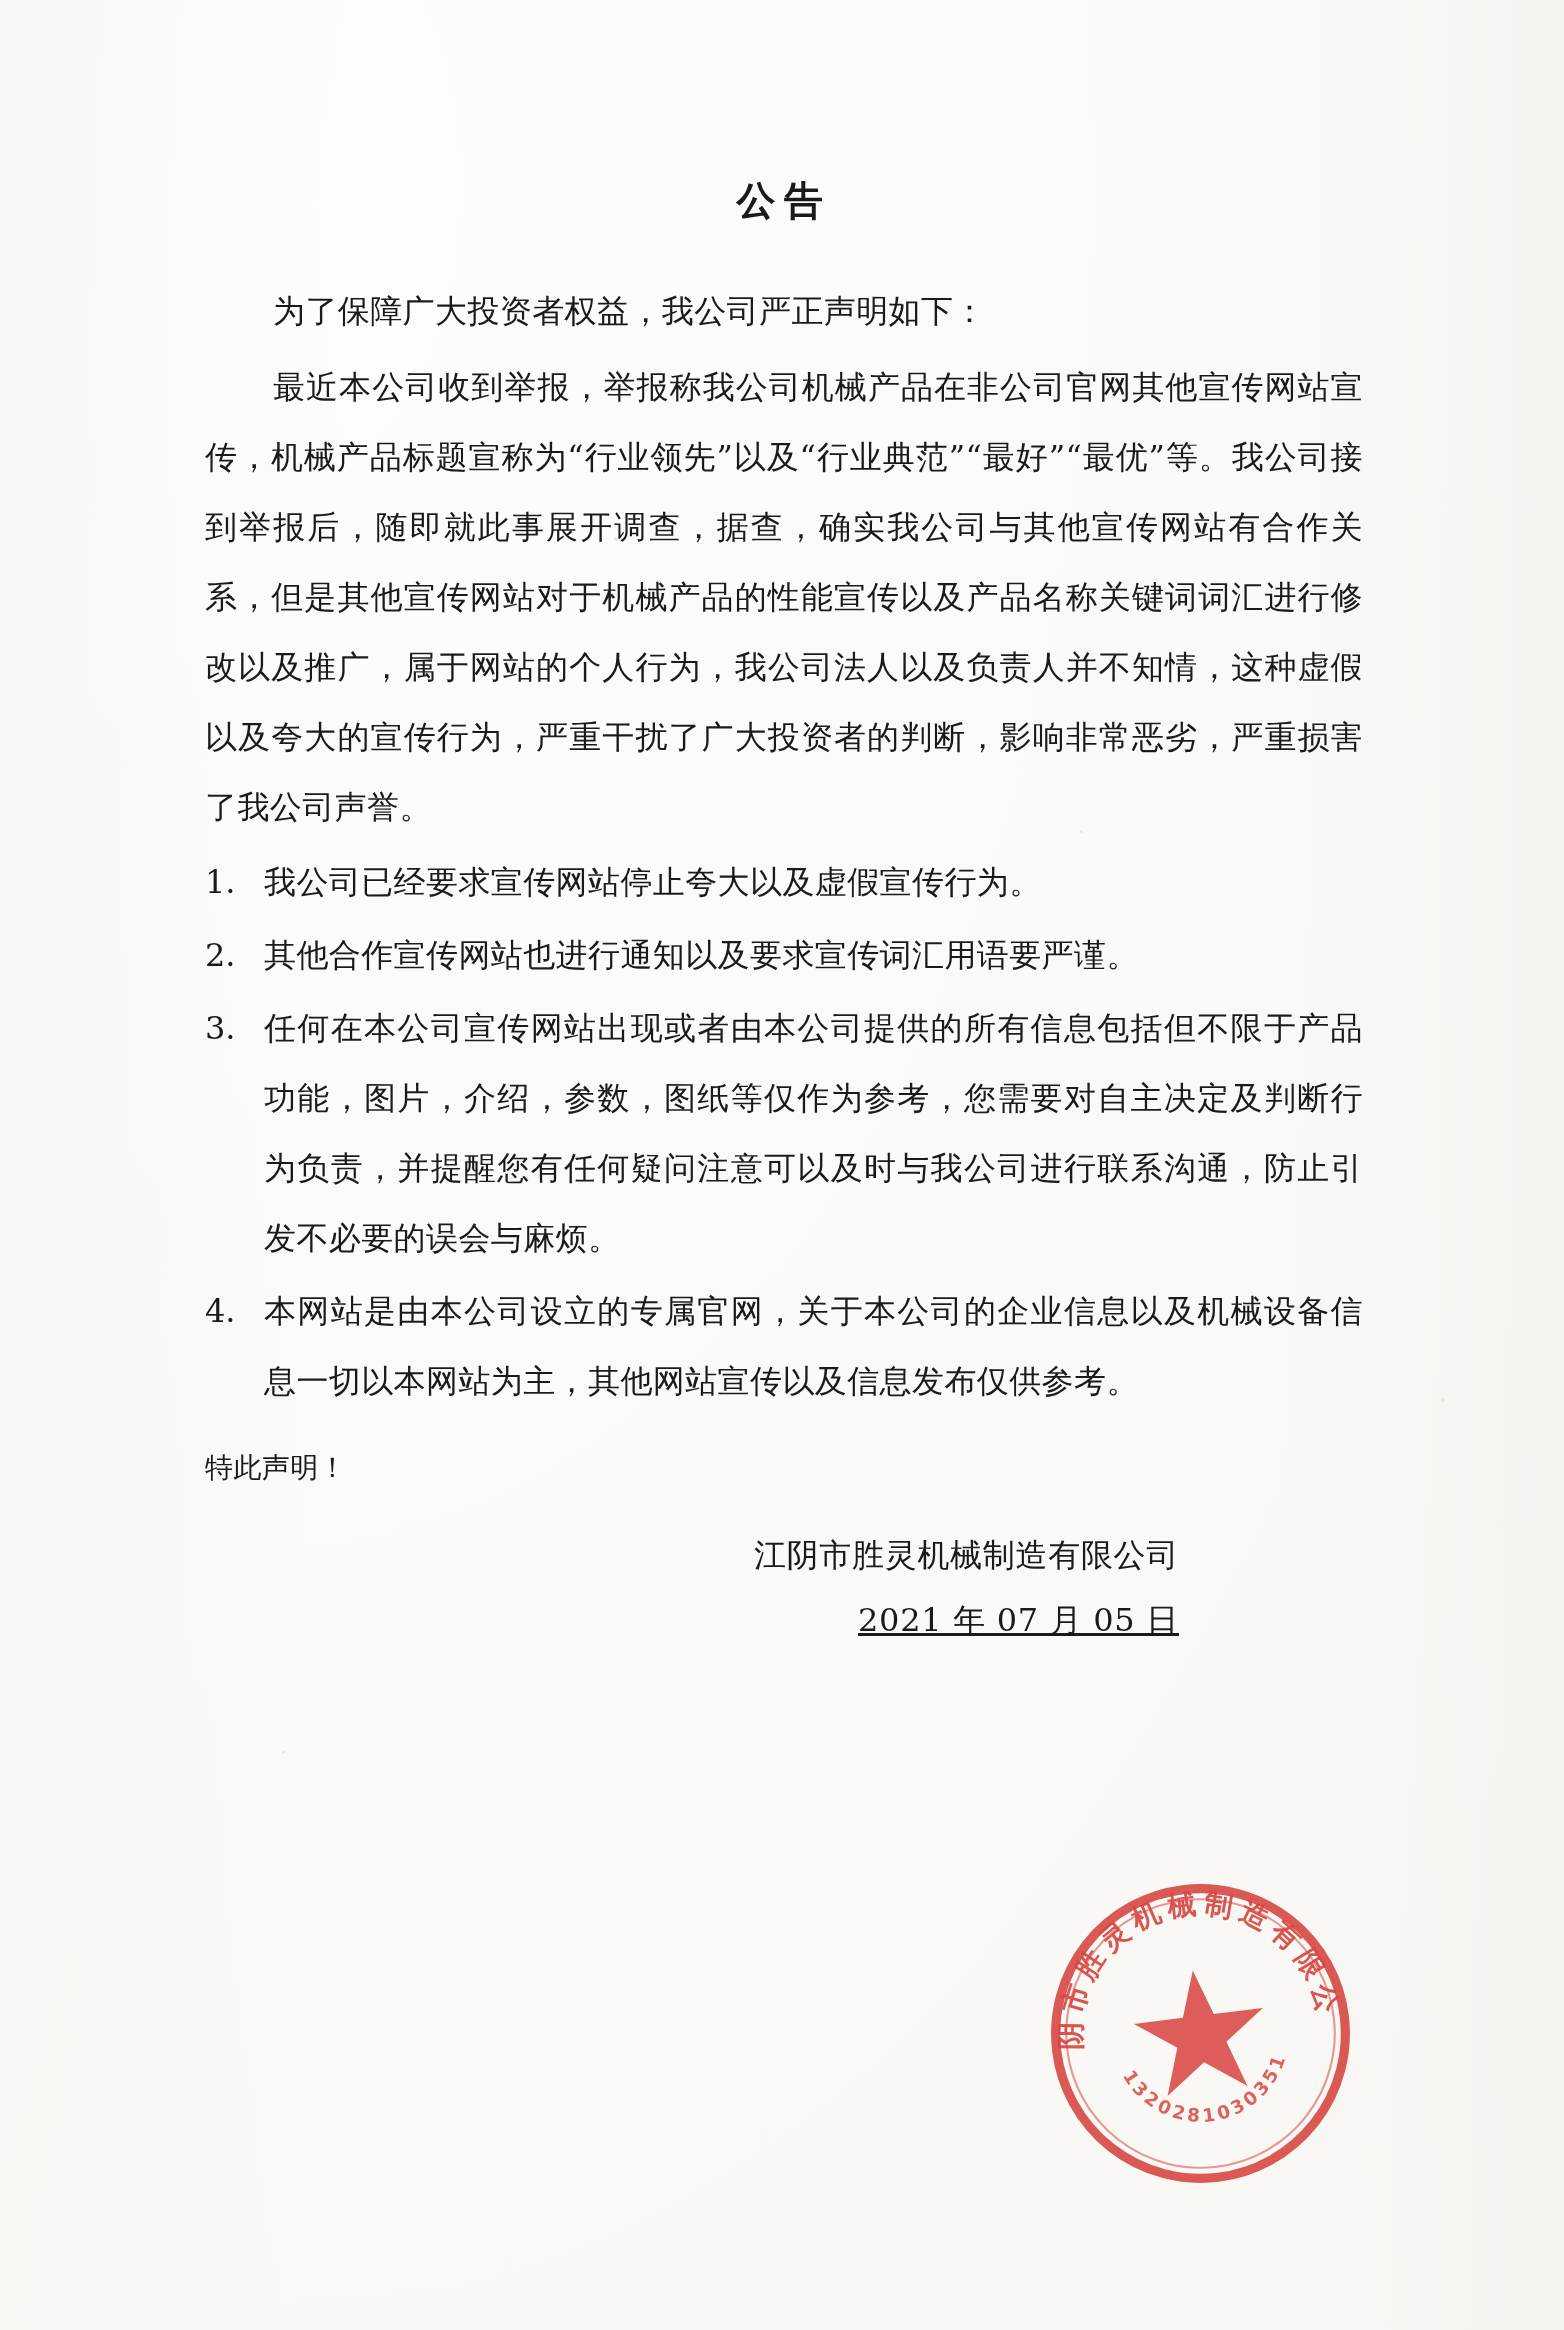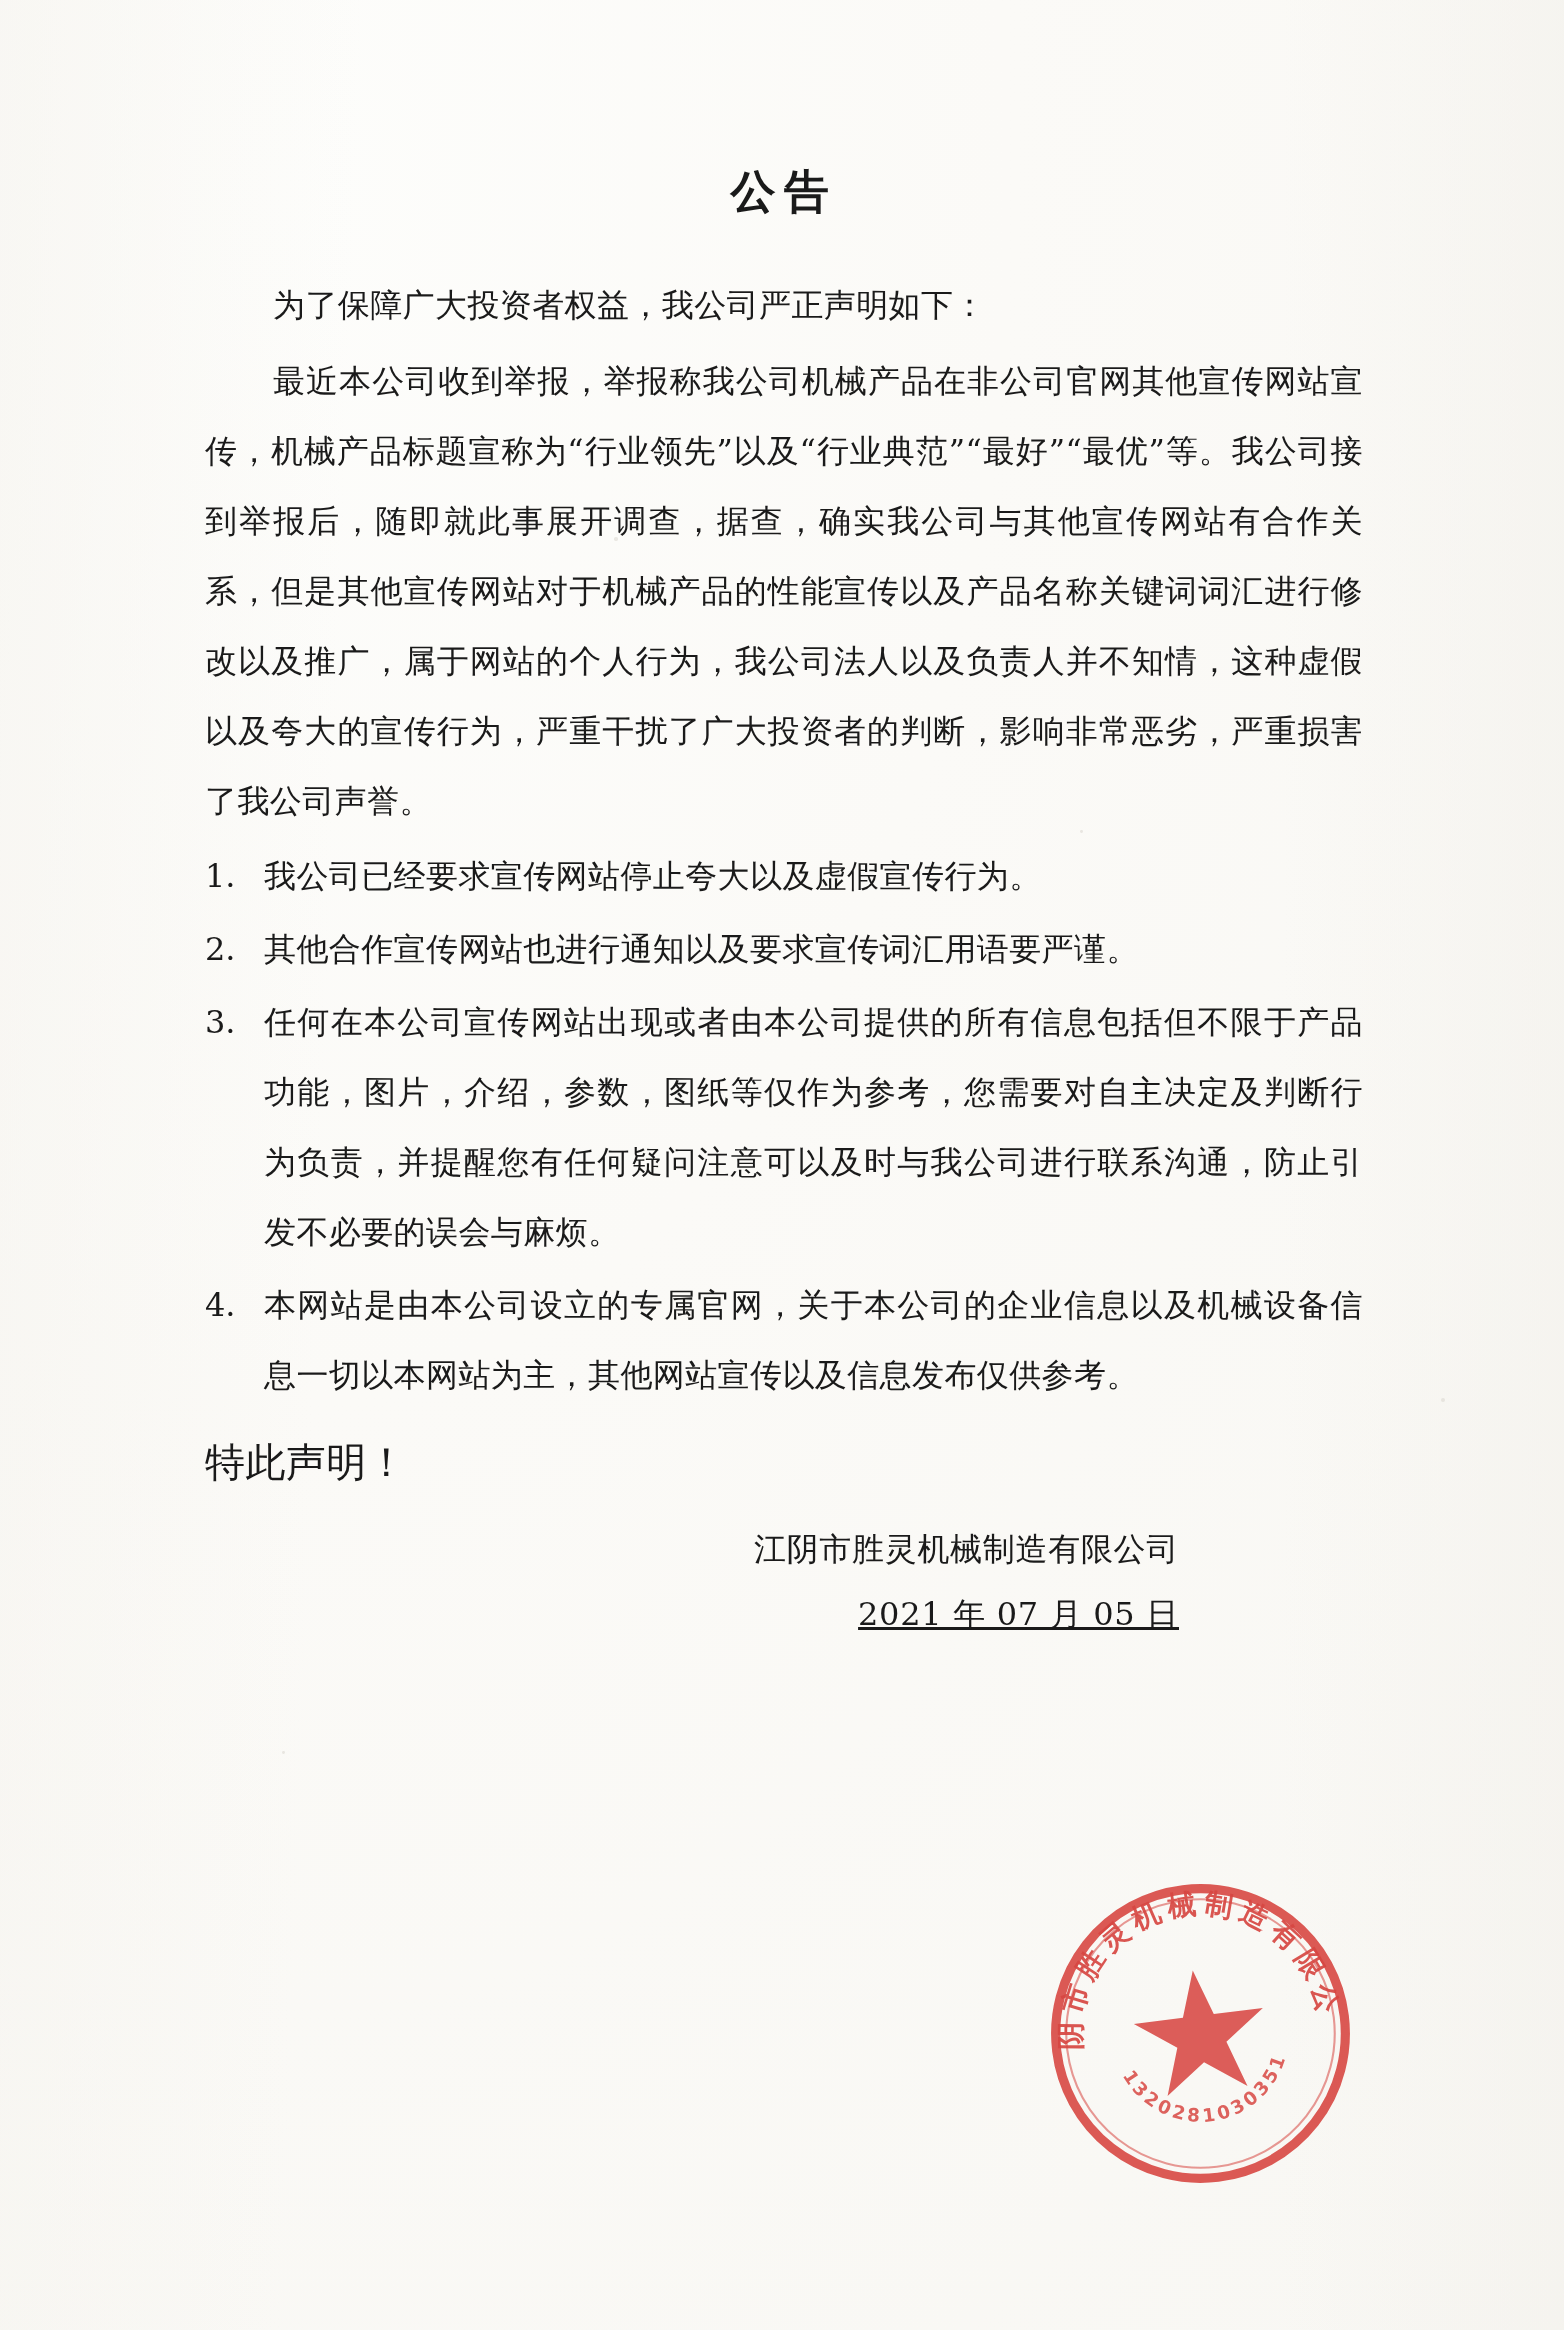--- a/index.html
+++ b/index.html
@@ -38,24 +38,24 @@
     height: 2330px;
   }
   .doc {
     position: absolute;
     left: 205px;
     top: 162px;
     width: 1158px;
   }
   .doc-title {
     text-align: center;
-    font-size: 45px;
+    font-size: 39px;
     font-weight: 700;
     letter-spacing: 8.5px;
-    margin: 0 0 48px 0;
+    margin: 12px 0 48px 0;
     font-family: "DejaVu Serif", "Liberation Serif", serif;
   }
   .para {
     font-size: 32px;
     line-height: 70px;
     text-align: justify;
     text-justify: inter-ideograph;
     margin: 0 0 5.6px 0;
     text-indent: 68px;
     letter-spacing: 0.4px;
@@ -78,21 +78,21 @@
     text-align: left;
     font-family: "DejaVu Serif", "Liberation Serif", serif;
   }
   .list-text {
     flex: 1 1 auto;
     text-align: justify;
     text-justify: inter-ideograph;
     letter-spacing: 0.4px;
   }
   .closing {
-    font-size: 40px;
+    font-size: 28px;
     line-height: 70px;
     margin: 17px 0 0 0;
     letter-spacing: 0.4px;
   }
   .signature {
     margin-top: 20px;
     text-align: right;
     padding-right: 184px;
   }
   .sig-company {

